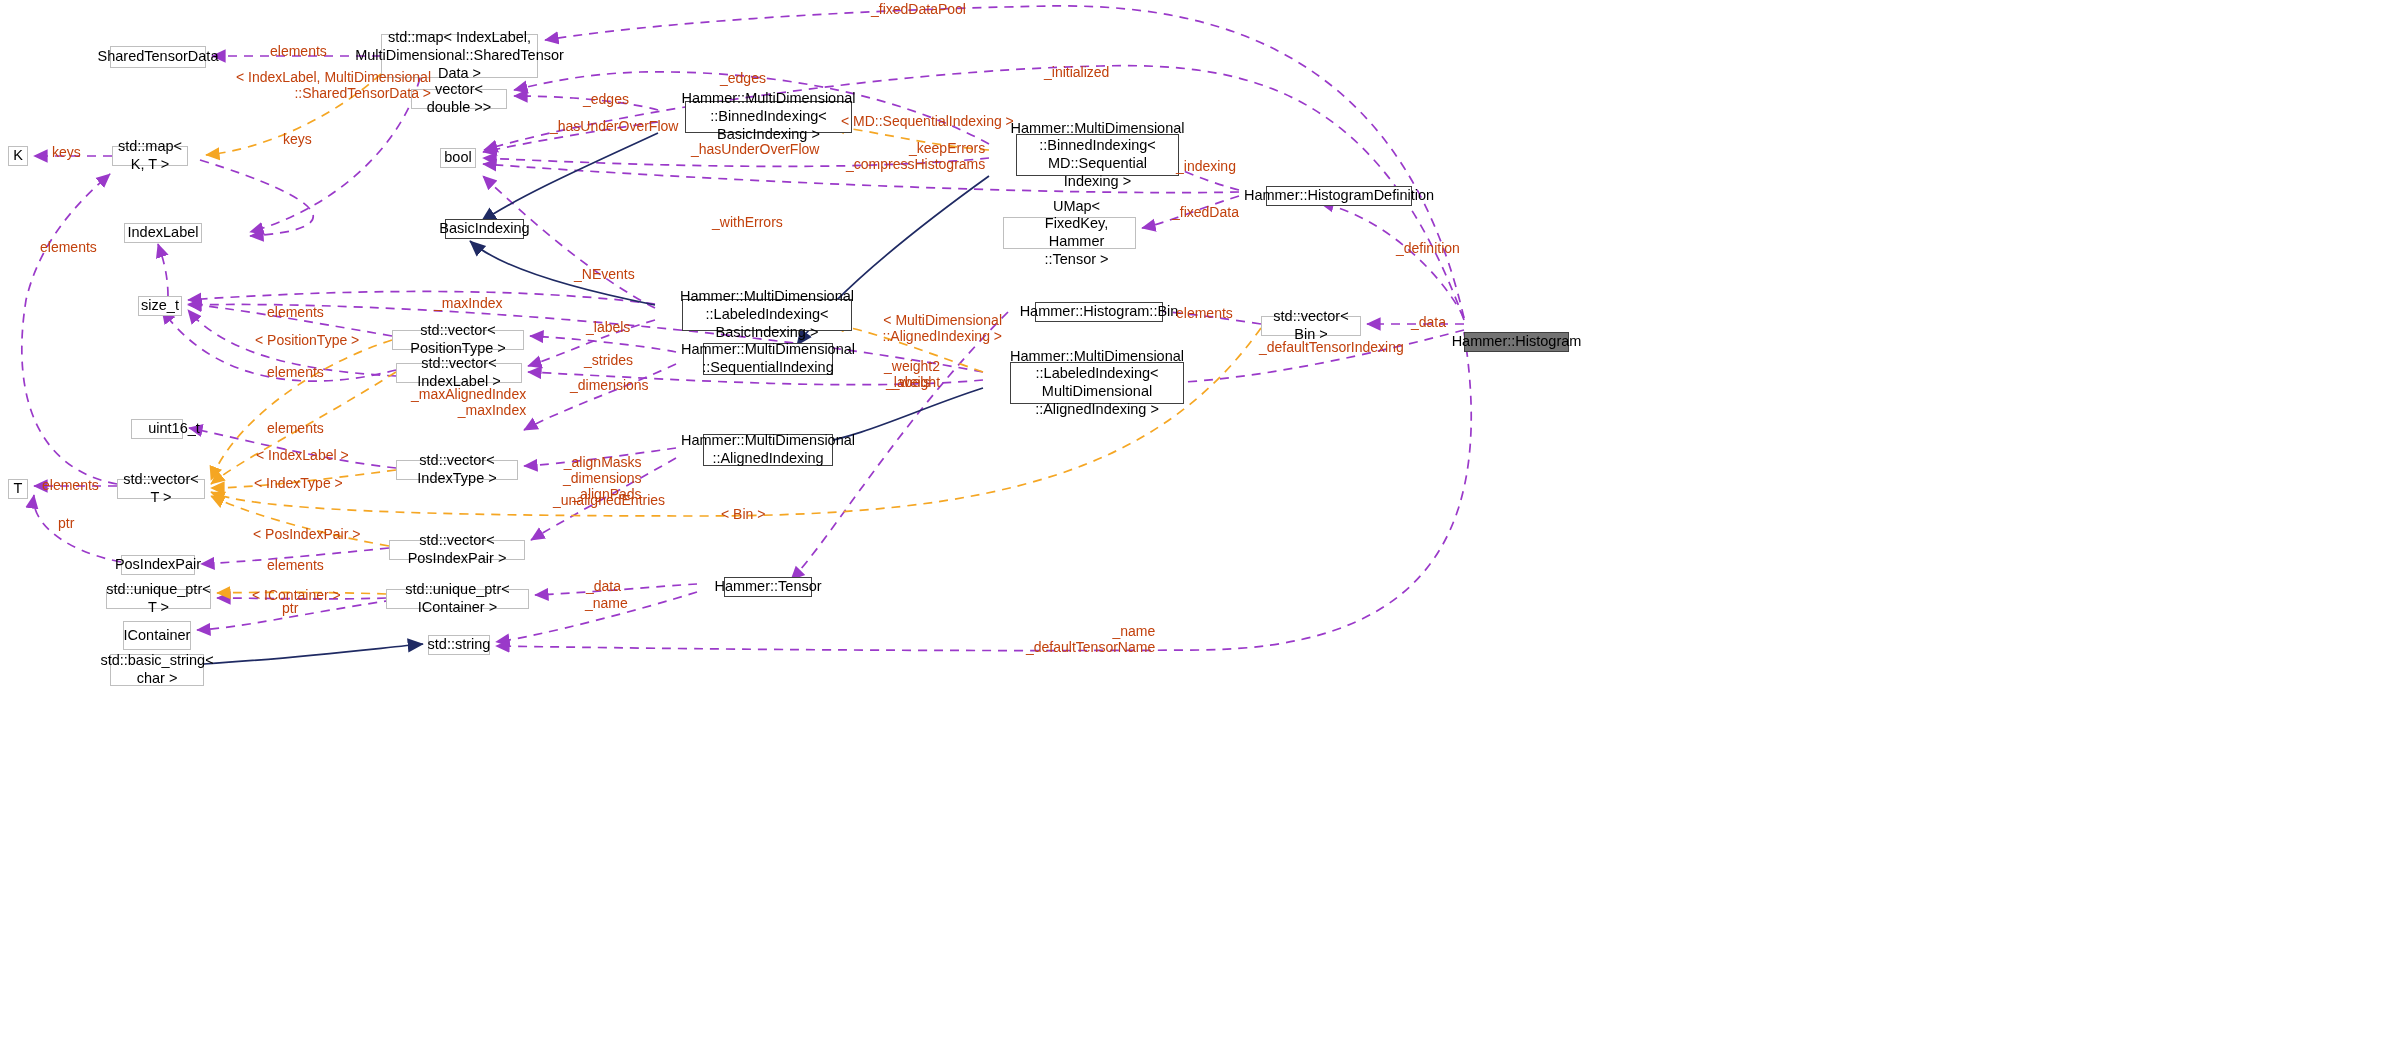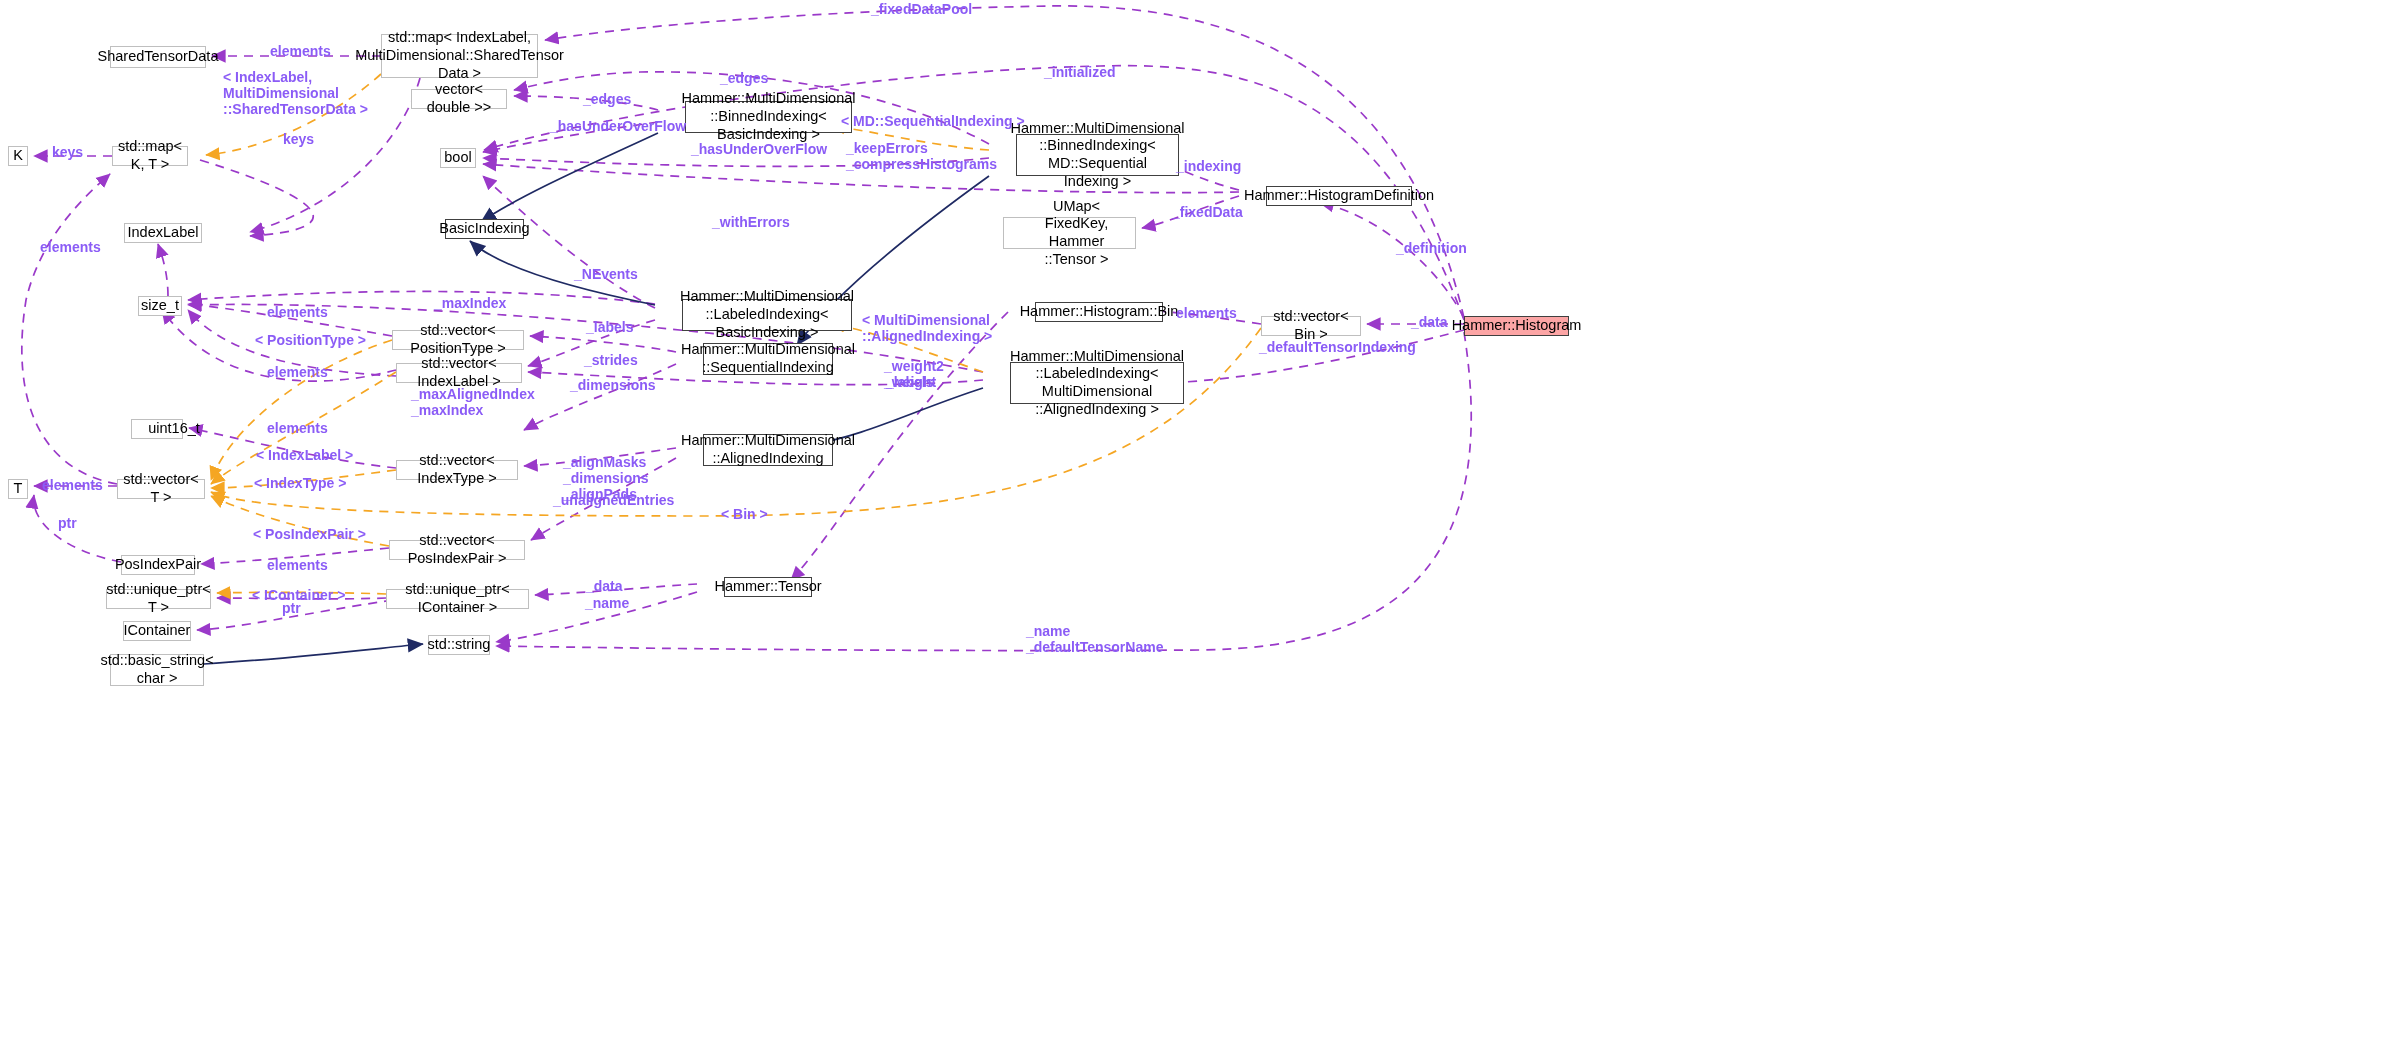--- a/index.html
+++ b/index.html
@@ -37,32 +37,32 @@
     white-space: pre-line;
     padding: 2px 6px;
     z-index: 5;
   }
   .node.strong {
     border: 1.6px solid #404040;
     margin-left: 27px;
   }
   .node.current {
     border: 1.6px solid #404040;
-    background: #fca5a5;
+    background: #737373;
+    margin-top: 16px;
   }
   .edge-label {
     position: absolute;
     font-size: 14px;
-    color: #8b5cf6;
+    color: #c2410c;
     white-space: pre-line;
-    text-align: left;
+    text-align: right;
     line-height: 1.15;
     z-index: 6;
     background: transparent;
-    font-weight: bold;
   }
 </style>
 </head>
 <body>
 
 <div id="diagram-root">
 
   <svg id="edge-layer" viewBox="0 0 2384 1044" width="2384" height="1044">
     <defs>
       <marker id="ah-purple" markerWidth="9" markerHeight="9" refX="8" refY="4.5" orient="auto" markerUnits="strokeWidth">
@@ -262,21 +262,21 @@
   <div class="node plain" style="left:389px; top:540px; width:136px; height:20px;">std::vector&lt; PosIndexPair &gt;</div>
 
   <div class="node plain" style="left:121px; top:555px; width:74px; height:20px;">PosIndexPair</div>
 
   <div class="node strong" style="left:697px; top:577px; width:88px; height:20px;">Hammer::Tensor</div>
 
   <div class="node plain" style="left:106px; top:589px; width:105px; height:20px;">std::unique_ptr&lt; T &gt;</div>
 
   <div class="node plain" style="left:386px; top:589px; width:143px; height:20px;">std::unique_ptr&lt; IContainer &gt;</div>
 
-  <div class="node plain" style="left:123px; top:621px; width:68px; height:20px;">IContainer</div>
+  <div class="node plain" style="left:123px; top:621px; width:68px; height:29px;">IContainer</div>
 
   <div class="node plain" style="left:428px; top:635px; width:62px; height:20px;">std::string</div>
 
   <div class="node plain" style="left:110px; top:654px; width:94px; height:32px;">std::basic_string&lt;
 char &gt;</div>
 
   <div class="edge-label" style="left:871px; top:1px;">_fixedDataPool</div>
   <div class="edge-label" style="left:270px; top:43px;">elements</div>
   <div class="edge-label" style="left:1044px; top:64px;">_initialized</div>
   <div class="edge-label" style="left:223px; top:69px; width:208px;">&lt; IndexLabel, MultiDimensional

